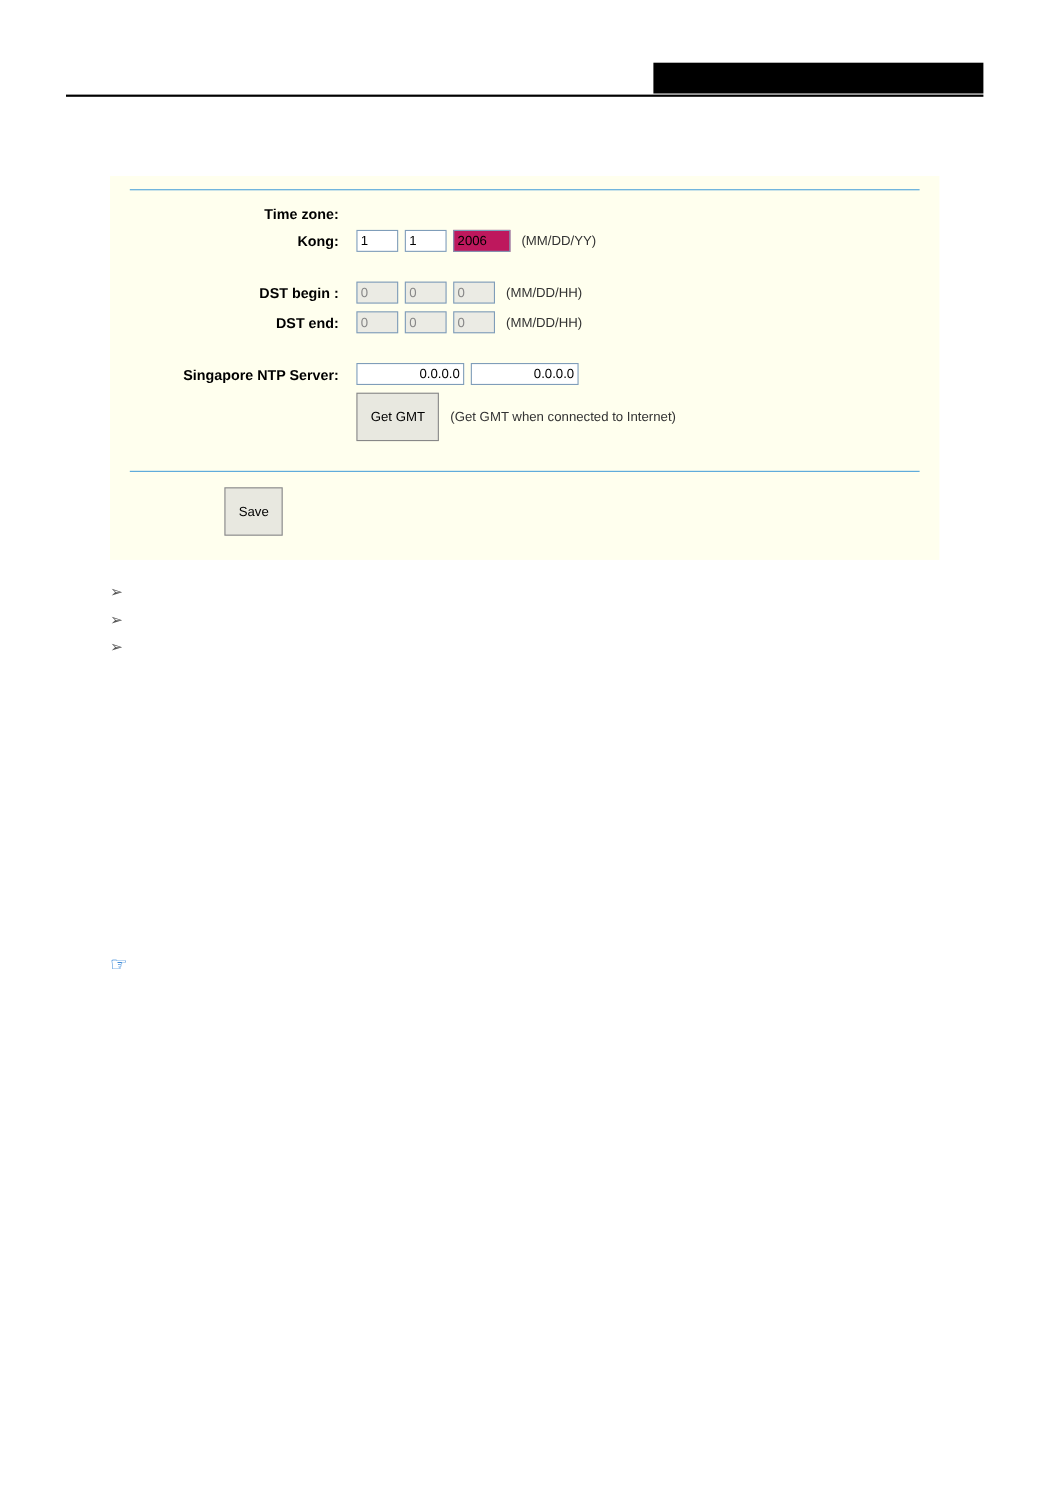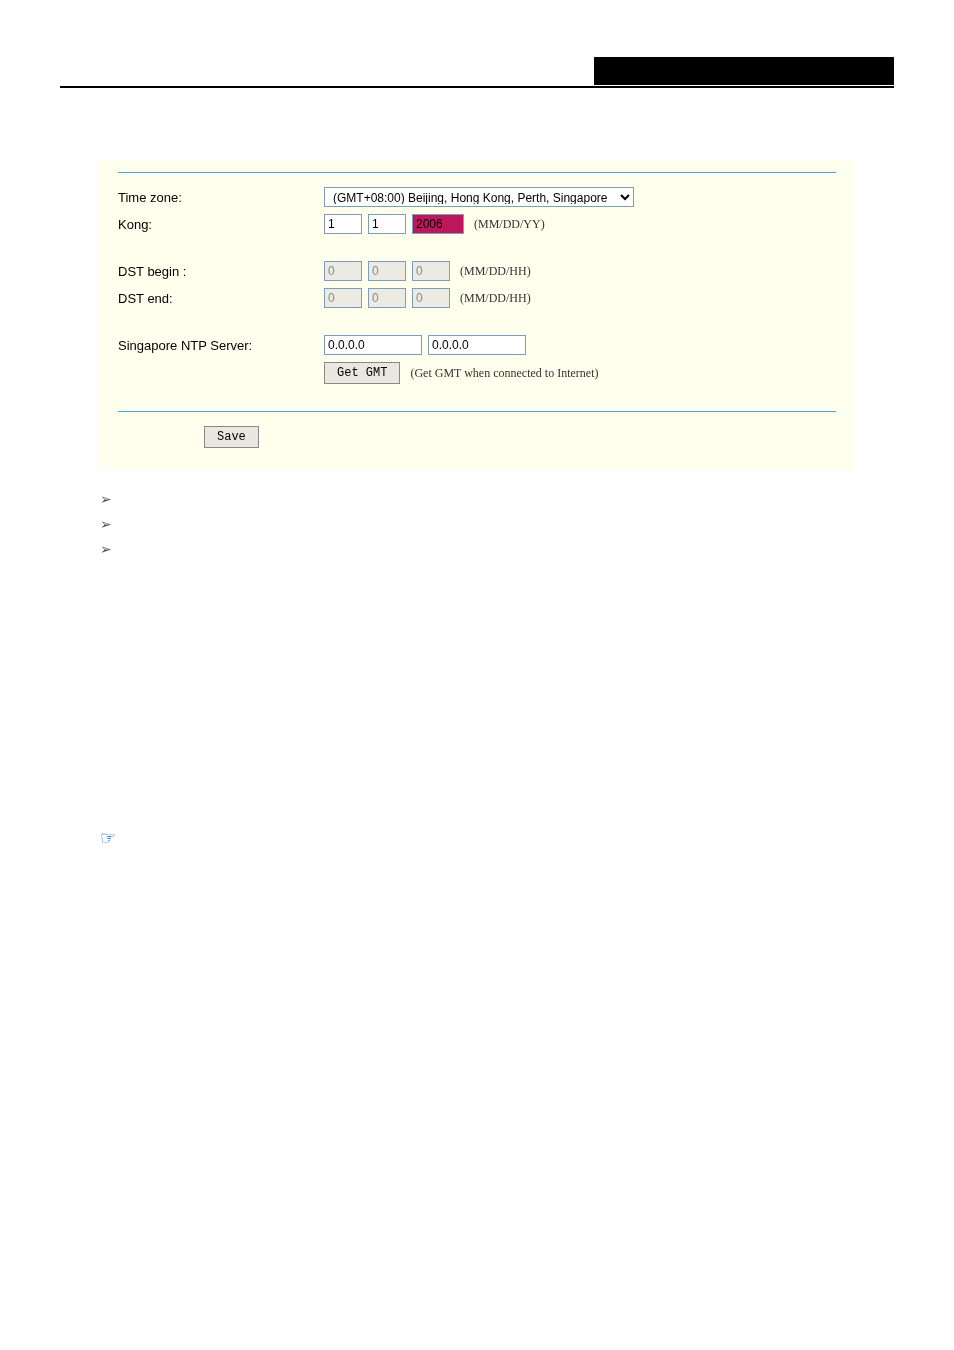--- a/index.html
+++ b/index.html
@@ -50,23 +50,23 @@
     background: #4FA4D9;
     margin: 0 0 14px 0;
   }
   .sc-row {
     display: flex;
     align-items: center;
     margin-bottom: 7px;
   }
   .sc-label {
     width: 190px;
-    text-align: left;
+    text-align: right;
     font-size: 13px;
-    font-weight: normal;
+    font-weight: bold;
     color: #000000;
     padding-right: 16px;
     font-family: Arial, sans-serif;
   }
   .sc-inputs {
     display: flex;
     align-items: center;
     gap: 6px;
   }
   .sc-select {
@@ -101,40 +101,41 @@
     color: #888;
   }
   .sc-input-ntp {
     font-family: Tahoma, Arial, sans-serif;
     font-size: 12px;
     border: 1px solid #7F9DB9;
     padding: 2px 3px;
     width: 90px;
     height: 14px;
     background: #ffffff;
+    text-align: right;
   }
   .sc-hint {
-    font-family: Liberation Serif, serif;
+    font-family: Liberation Sans, sans-serif;
     font-size: 12px;
     color: #333;
     margin-left: 4px;
   }
   .sc-checkbox {
     width: 14px;
     height: 14px;
     border: 2px inset #ccc;
     background: #ffffff;
     display: inline-block;
   }
   .sc-button {
-    font-family: Liberation Mono, monospace;
+    font-family: Liberation Sans, sans-serif;
     font-size: 12px;
     border: 1px solid #888;
     background: #E8E8E0;
-    padding: 3px 12px;
+    padding: 14px 12px;
     cursor: pointer;
   }
   .sc-gap {
     height: 20px;
   }
   .bullet-list {
     margin: 10px 40px 10px 40px;
   }
   .bullet-item {
     display: flex;
@@ -169,25 +170,20 @@
   <div class="header-bar"></div>
   <div class="header-rule"></div>
 
   <div class="content">
 
     <div class="screenshot">
       <div class="sc-hr"></div>
 
       <div class="sc-row">
         <div class="sc-label">Time zone:</div>
-        <div class="sc-inputs">
-          <select class="sc-select">
-            <option>(GMT+08:00) Beijing, Hong Kong, Perth, Singapore</option>
-          </select>
-        </div>
       </div>
 
       <div class="sc-row">
         <div class="sc-label">Kong:</div>
         <div class="sc-inputs">
           <input class="sc-input-s" value="1" style="">
           <input class="sc-input-s" value="1" style="">
           <input class="sc-input-m" value="2006" style="">
           <span class="sc-hint">(MM/DD/YY)</span>
         </div>

